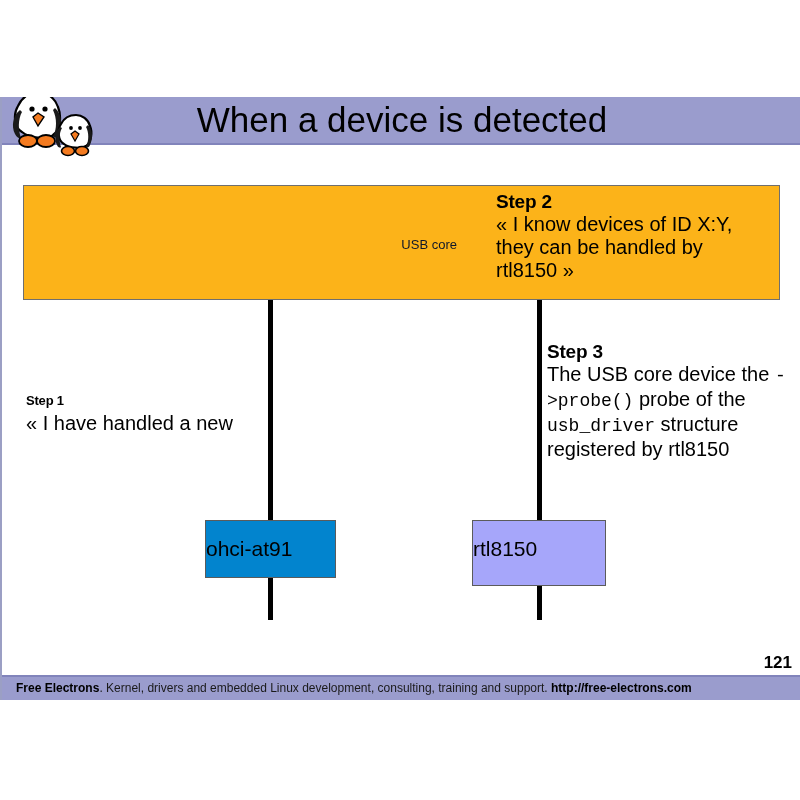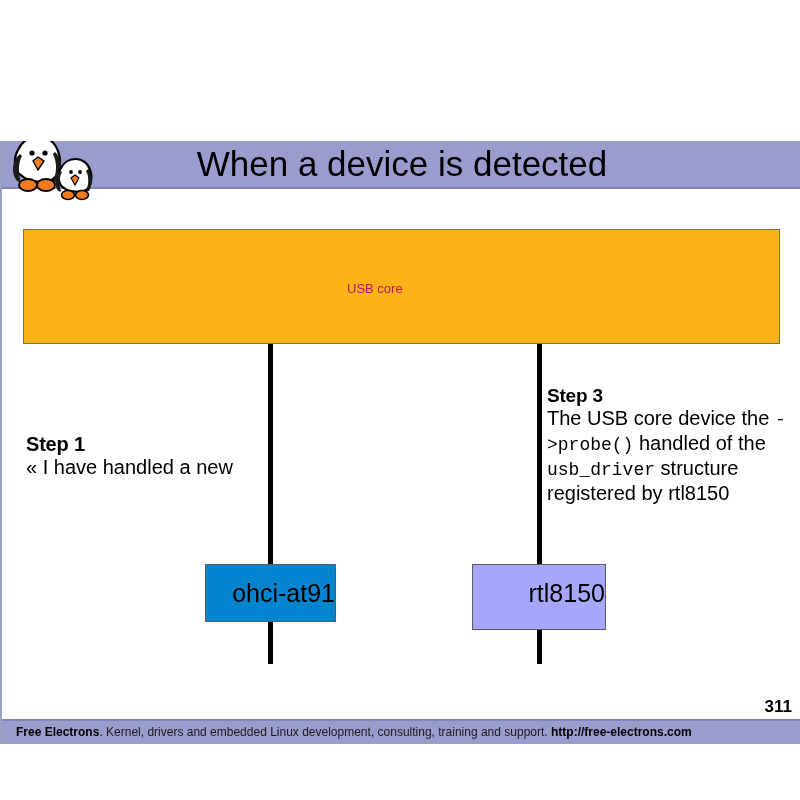--- a/index.html
+++ b/index.html
@@ -18,21 +18,20 @@
   #slide {
     position: absolute;
     left: 0px;
     top: 97px;
     width: 800px;
     height: 603px;
     background: #ffffff;
     border-left: 2px solid #9b9fc4;
     box-sizing: border-box;
     overflow: hidden;
-    margin-top: 44px;
   }
 
   
   .header-band {
     position: absolute;
     left: 0px;
     top: 0px;
     width: 800px;
     height: 48px;
     background: #9a9ccd;
@@ -72,23 +71,23 @@
     height: 115px;
     background: #fcb319;
     border: 1px solid #6f6f6f;
     box-sizing: border-box;
   }
   .usb-core-label {
     position: absolute;
     left: 345px;
     top: 140px;
     width: 110px;
-    text-align: left;
+    text-align: right;
     font-size: 13px;
-    color: #be185d;
+    color: #0f172a;
   }
   .step2-block {
     position: absolute;
     left: 494px;
     top: 93px;
     width: 290px;
     font-size: 20px;
     line-height: 23px;
     color: #000000;
   }
@@ -103,22 +102,22 @@
     background: #000000;
     width: 5px;
   }
   .vline-left  { left: 266px; top: 203px; height: 320px; }
   .vline-right { left: 535px; top: 203px; height: 320px; }
 
   .dev-box {
     position: absolute;
     border: 1px solid #5b5b5b;
     box-sizing: border-box;
-    text-align: right;
-    font-size: 25px;
+    text-align: left;
+    font-size: 21px;
     color: #000000;
   }
   .dev-box-ohci {
     left: 203px; top: 423px;
     width: 131px; height: 58px;
     line-height: 56px;
     background: #0284ce;
   }
   .dev-box-rtl {
     left: 470px; top: 423px;
@@ -131,21 +130,21 @@
     position: absolute;
     left: 24px;
     top: 292px;
     width: 265px;
     font-size: 20px;
     line-height: 23px;
     color: #000000;
   }
   .step1-block .hd {
     font-weight: bold;
-    font-size: 20px;
+    font-size: 13px;
     letter-spacing: -0.2px;
   }
 
   .step3-block {
     position: absolute;
     left: 545px;
     top: 243px;
     width: 258px;
     font-size: 20px;
     line-height: 23px;
@@ -221,36 +220,42 @@
     <circle cx="63" cy="40" r="1.9" fill="#000000"></circle>
     <circle cx="72" cy="40" r="1.9" fill="#000000"></circle>
     <path d="M67 43 L71 46 L67 53 L63 46 Z" fill="#f47b20" stroke="#000000" stroke-width="1.2"></path>
     <ellipse cx="60" cy="63" rx="6.5" ry="4.5" fill="#f47b20" stroke="#000000" stroke-width="1.6"></ellipse>
     <ellipse cx="74" cy="63" rx="6.5" ry="4.5" fill="#f47b20" stroke="#000000" stroke-width="1.6"></ellipse>
   </svg>
 
   <div class="usb-core-box"></div>
   <div class="usb-core-label">USB core</div>
 
+  <div class="step2-block">
+    <div class="hd">Step 2</div>
+    <div>« I know devices of ID X:Y,</div>
+    <div>they can be handled by</div>
+    <div>rtl8150 »</div>
+  </div>
 
   <div class="vline vline-left"></div>
   <div class="vline vline-right"></div>
 
   <div class="step1-block">
     <div class="hd">Step 1</div>
     <div>« I have handled a new</div>
   </div>
 
   <div class="step3-block">
     <div class="hd">Step 3</div>
-    <div><span>The USB core device the </span><span class="mono">-&gt;probe()</span><span> handled of the </span><span class="mono">usb_driver</span><span> structure registered by rtl8150</span></div>
+    <div><span>The USB core device the </span><span class="mono">-&gt;probe()</span><span> probe of the </span><span class="mono">usb_driver</span><span> structure registered by rtl8150</span></div>
   </div>
 
   <div class="dev-box dev-box-ohci">ohci-at91</div>
   <div class="dev-box dev-box-rtl">rtl8150</div>
 
-  <div class="page-number">311</div>
+  <div class="page-number">121</div>
 
   <div class="footer">
     <div class="footer-text"><b>Free Electrons</b><span>. Kernel, drivers and embedded Linux development, consulting, training and support. </span><b>http://free-electrons.com</b></div>
   </div>
 
 </div>
 
 </body></html>

